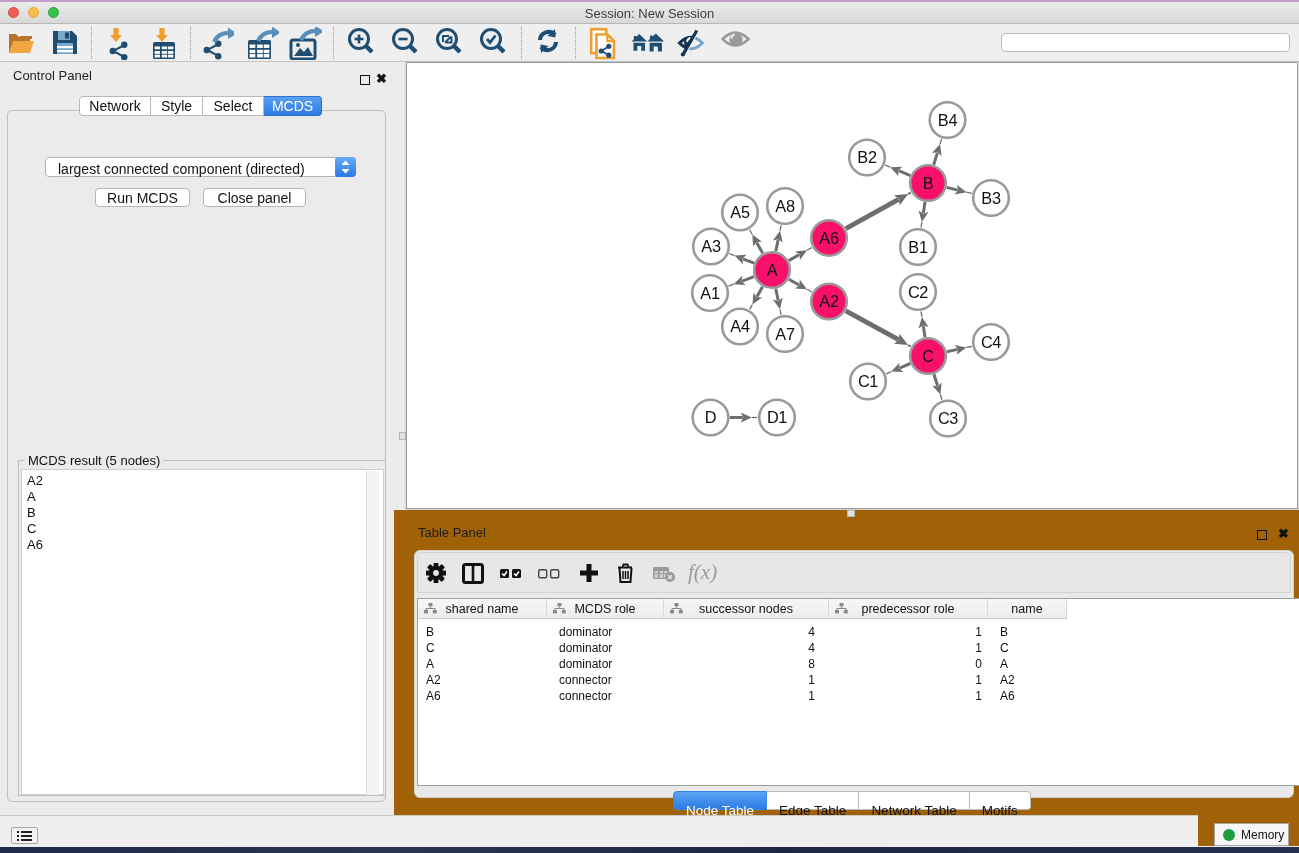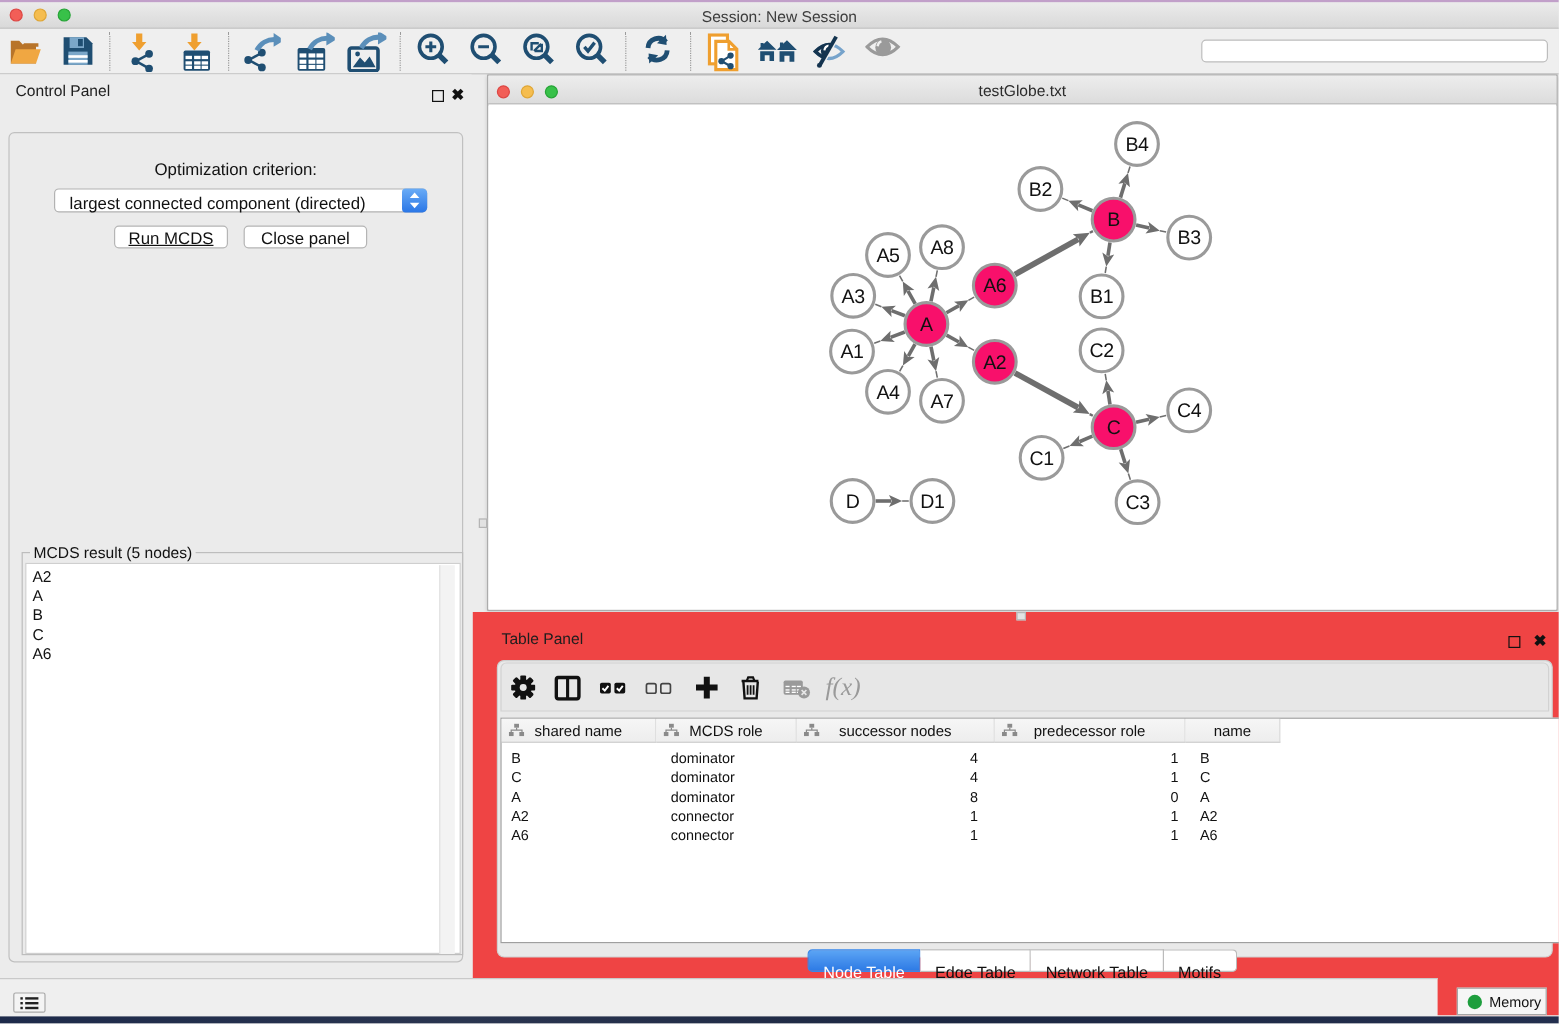--- a/index.html
+++ b/index.html
@@ -60,21 +60,21 @@
   border:1px solid #9a9a9a; box-shadow:0 1px 3px rgba(0,0,0,.18); }
 #nethead { position:absolute; left:0; top:0; width:100%; height:24px;
   background:linear-gradient(#ededed,#dcdcdc); border-bottom:1px solid #b3b3b3; }
 #nethead .title { position:absolute; left:0; right:0; top:5px; text-align:center;
   font-size:13px; color:#2c2c2c; }
 #nethead .r { left:7px;  background:#f25e57; border:0.5px solid #dd4744; top:7.5px;}
 #nethead .y { left:27px; background:#f5bd4f; border:0.5px solid #dfa636; top:7.5px;}
 #nethead .g { left:47px; background:#38c149; border:0.5px solid #27a437; top:7.5px;}
 #netcanvas { position:absolute; left:0; top:25px; width:890px; height:420px; background:#fff; }
 
-#tpanel { left:394px; top:510px; width:905px; height:336px; background:#ef4444; }
+#tpanel { left:394px; top:510px; width:905px; height:336px; background:#a16207; }
 #tphead .t { position:absolute; left:24px; top:15px; font-size:13px; color:#1e1e1e; }
 #ttoolbar { position:absolute; left:23px; top:42px; width:874px; height:41px;
   background:#e7e7e7; border:1px solid #d2d2d2; border-radius:5px 5px 0 0;padding-left:19px; }
 #tblwrap { position:absolute; left:23px; top:88px; width:892px; height:188px;
   background:#fff; border:1px solid #9f9f9f; font-size:12px; }
 .th { position:absolute; top:0; height:20px; background:linear-gradient(#f6f6f6,#ededed);
   border-right:1px solid #d8d8d8; border-bottom:1px solid #c9c9c9; }
 .th span { position:absolute; top:3px; width:100%; text-align:center; font-size:12.5px; color:#111;}
 .cell { position:absolute; height:16px; font-size:12px; color:#111; }
 #tabsbar { position:absolute; left:279px; top:281px; height:19px; display:flex;
@@ -258,52 +258,51 @@
     </svg>
   <div id="search"></div>
 </div>
 
 <div class="abs" id="cpanel">
   <div id="cphead">
     <div class="t">Control Panel</div>
     <div style="position:absolute;left:360px;top:13px;width:10px;height:10px;border:1.6px solid #111;"></div>
     <div class="winbtns" style="left:376px;top:9px;font-weight:bold;font-size:13px;">✖</div>
   </div>
+  <div class="tabs">
+    <div class="tab" style="width:72px">Network</div>
+      <div class="tab" style="width:52px">Style</div>
+      <div class="tab" style="width:61px">Select</div>
+      <div class="tab sel" style="width:58px">MCDS</div>
+  </div>
   <div id="cpbody">
-    <div id="optlabel">Optimization criterion:</div>
     <div id="combo">
       <div class="txt">largest connected component (directed)</div>
       <div class="step"><svg width="21" height="20" viewBox="0 0 21 20">
             <path d="M6.5 8 L10.5 3.5 L14.5 8 Z" fill="#fff"></path>
             <path d="M6.5 12 L10.5 16.5 L14.5 12 Z" fill="#fff"></path>
           </svg></div>
     </div>
-    <div class="btn" style="left:87px; top:77px; width:95px;text-decoration:underline;">Run MCDS</div>
+    <div class="btn" style="left:87px; top:77px; width:95px;">Run MCDS</div>
     <div class="btn" style="left:195px; top:77px; width:103px;">Close panel</div>
     <div id="fieldset">
       <div class="legend">MCDS result (5 nodes)</div>
       <div id="mlist">
         <div class="sb"></div>
         <div class="it">A2</div>
           <div class="it">A</div>
           <div class="it">B</div>
           <div class="it">C</div>
           <div class="it">A6</div>
       </div>
     </div>
   </div>
 </div>
 
 <div class="abs" id="netwin">
-  <div id="nethead">
-    <div class="tl r"></div>
-      <div class="tl y"></div>
-      <div class="tl g"></div>
-    <div class="title">testGlobe.txt</div>
-  </div>
   <svg style="position:absolute;right:1px;bottom:1px" width="12" height="12" viewBox="0 0 12 12">
     <g stroke="#9a9a9a" stroke-width="1">
         <line x1="2" y1="11" x2="11" y2="2"></line>
         <line x1="5" y1="11" x2="11" y2="5"></line>
         <line x1="8" y1="11" x2="11" y2="8"></line>
       </g>
   </svg>
   <div id="netcanvas">
 <svg width="891" height="420" viewBox="0 0 891 420" style="position:absolute;left:0;top:0">
 <line x1="355.7" y1="165.2" x2="349.6" y2="154.4" stroke="#6e6e6e" stroke-width="3.0"></line>

